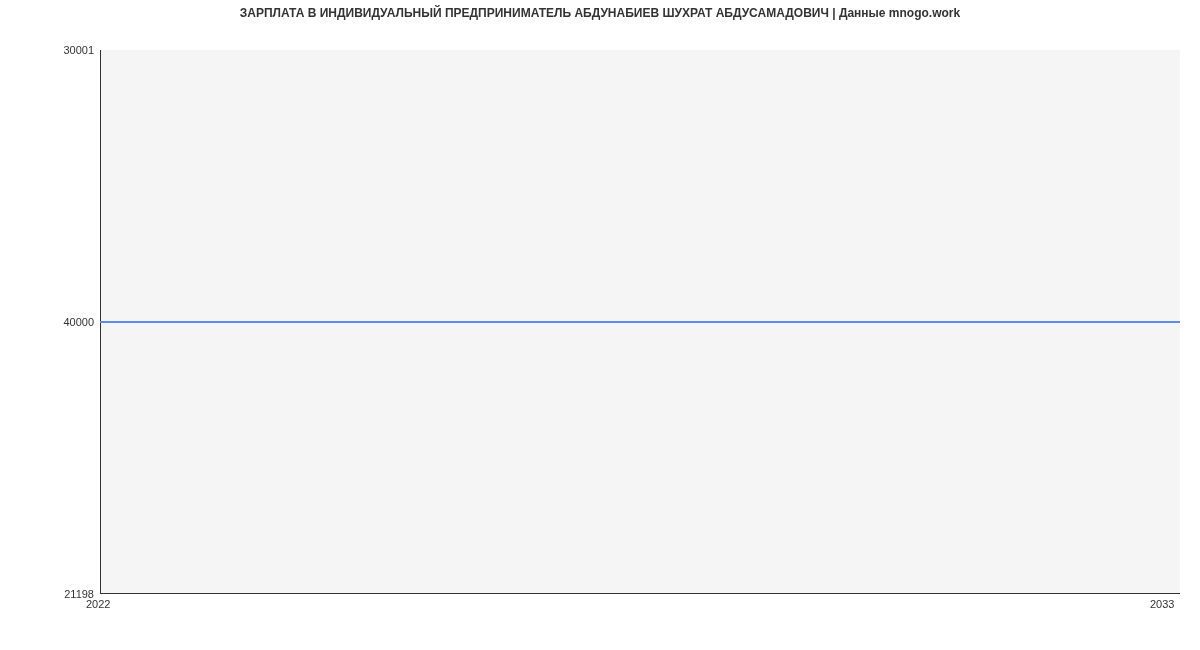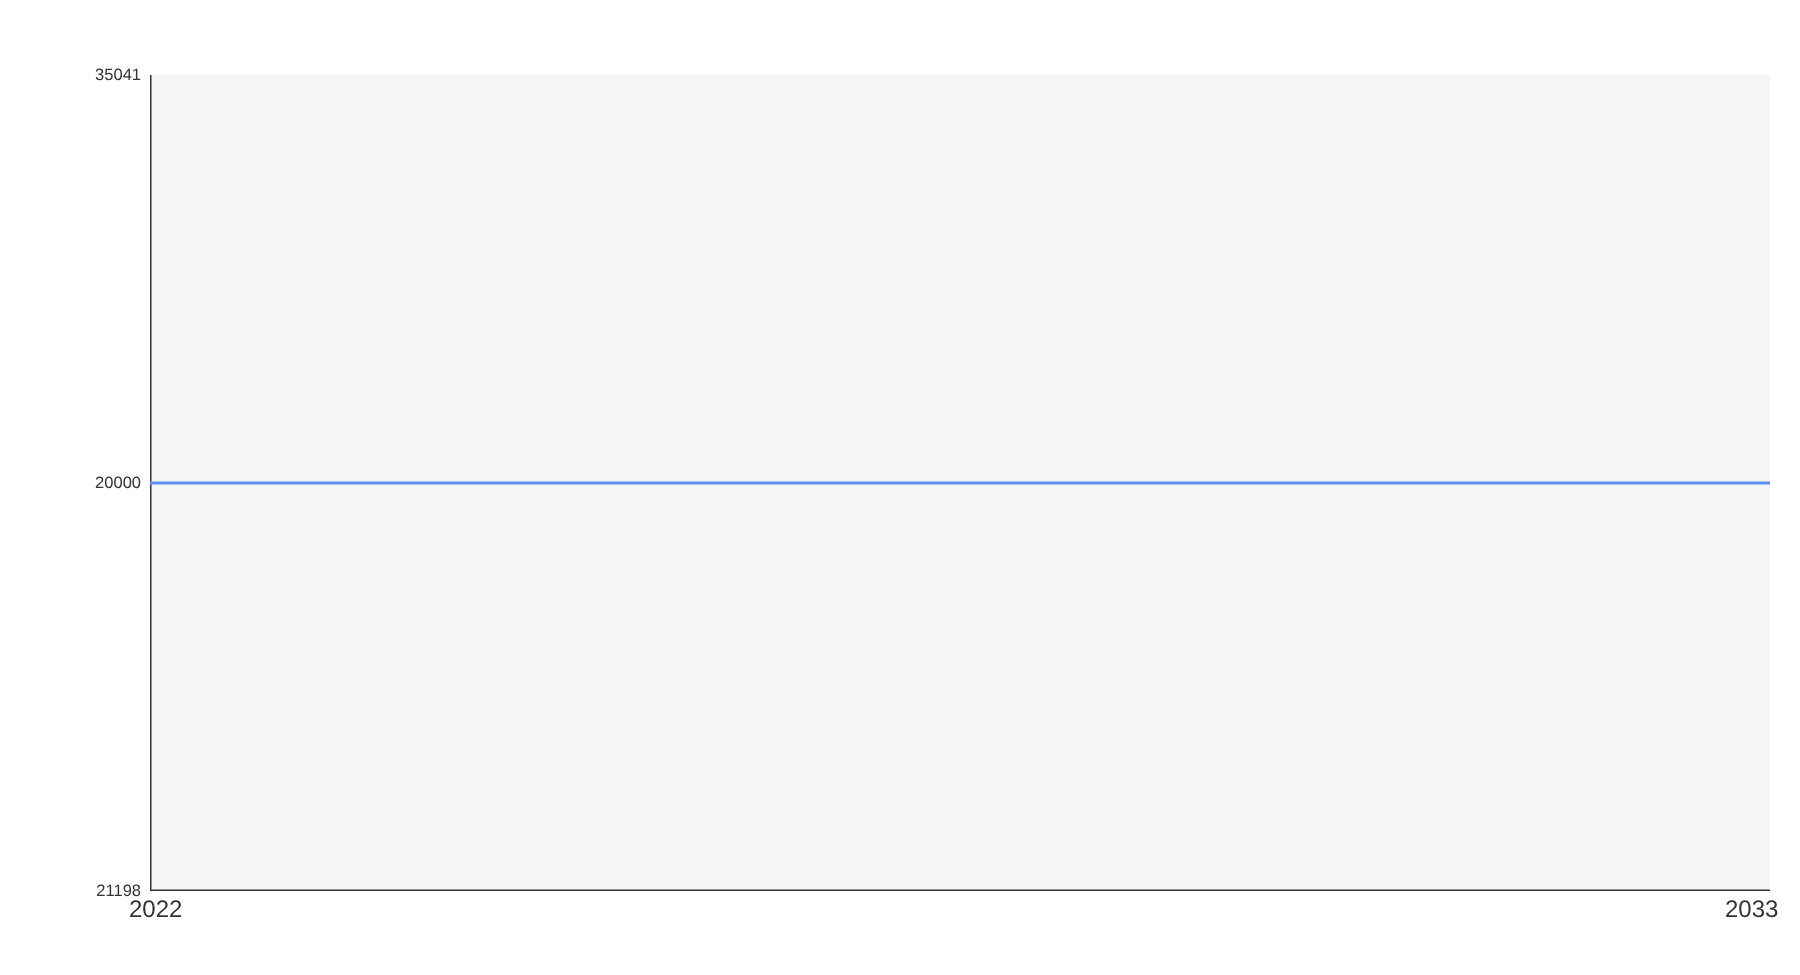--- a/index.html
+++ b/index.html
@@ -47,45 +47,46 @@
     text-align: right;
     width: 90px;
   }
   .ytick.top    { top: 50px; }
   .ytick.mid    { top: 322px; }
   .ytick.bot    { top: 594px; }
   
   .xtick {
     position: absolute;
     top: 598px;
-    font-size: 16px;
+    font-size: 11px;
     color: #333;
   }
   .xtick.left  { left: 86px; }
   .xtick.right { left: 1150px; }
   
   .data-line {
     position: absolute;
     left: 100px;
     top: 321px;
     width: 1080px;
     height: 0;
     border-top: 2px solid #5b8def;
   }
 </style>
 </head>
 <body>
 
 <div class="chart-wrap">
 
+  <div class="title">ЗАРПЛАТА В ИНДИВИДУАЛЬНЫЙ ПРЕДПРИНИМАТЕЛЬ АБДУНАБИЕВ ШУХРАТ АБДУСАМАДОВИЧ | Данные mnogo.work</div>
 
   <div class="plot-area"></div>
 
   <div class="data-line"></div>
 
-  <div class="ytick top">35041</div>
-  <div class="ytick mid">20000</div>
+  <div class="ytick top">30001</div>
+  <div class="ytick mid">40000</div>
   <div class="ytick bot">21198</div>
 
   <div class="xtick left">2022</div>
   <div class="xtick right">2033</div>
 
 </div>
 
 </body></html>

